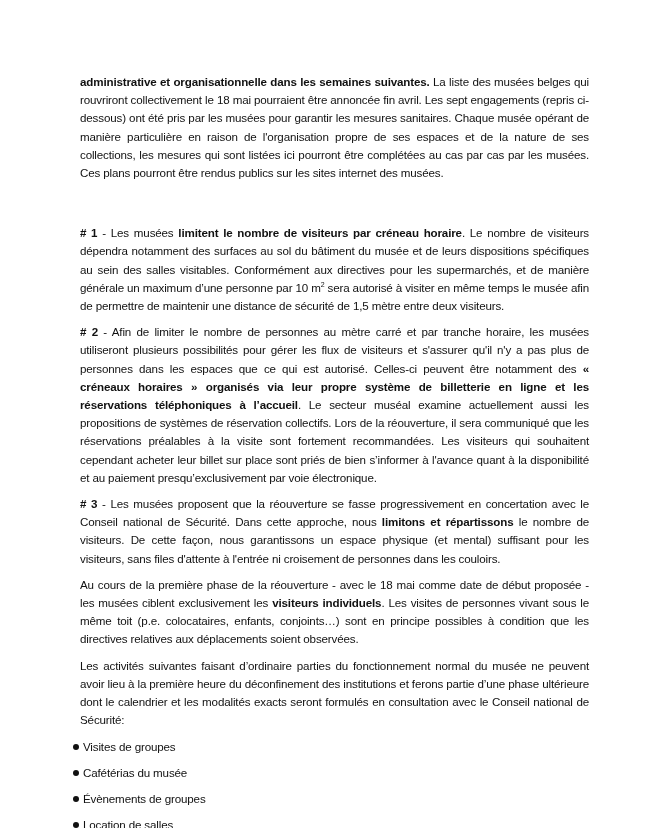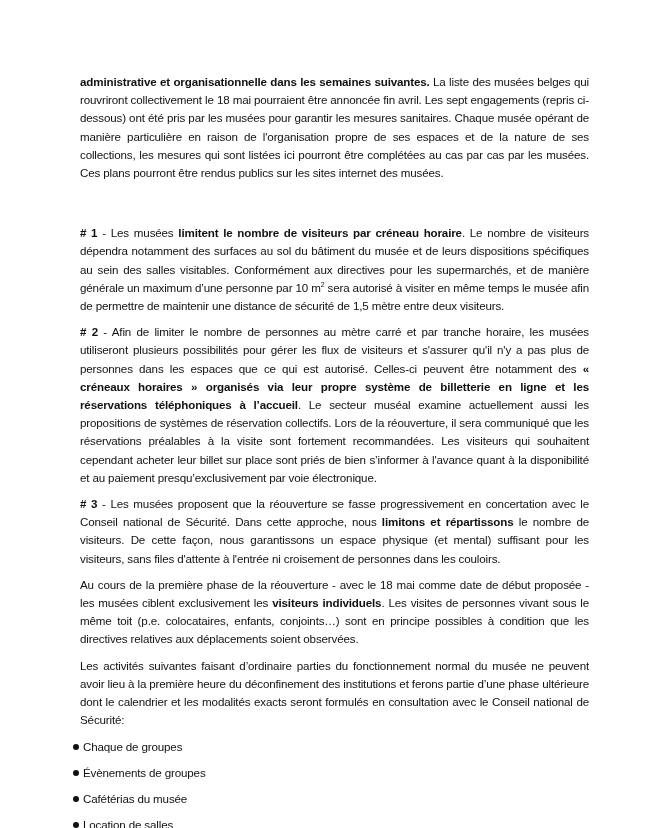--- a/index.html
+++ b/index.html
@@ -32,29 +32,29 @@
 
   <p class="para"><span class="b"># 3</span><span> - Les musées proposent que la réouverture se fasse progressivement en concertation avec le Conseil national de Sécurité. Dans cette approche, nous </span><span class="b">limitons et répartissons</span><span> le nombre de visiteurs. De cette façon, nous garantissons un espace physique (et mental) suffisant pour les visiteurs, sans files d'attente à l'entrée ni croisement de personnes dans les couloirs.</span></p>
 
   <p class="para"><span>Au cours de la première phase de la réouverture - avec le 18 mai comme date de début proposée - les musées ciblent exclusivement les </span><span class="b">visiteurs individuels</span><span>. Les visites de personnes vivant sous le même toit  (p.e. colocataires, enfants, conjoints…) sont en principe possibles à condition que les directives relatives aux déplacements soient observées.</span></p>
 
   <p class="para">Les activités suivantes faisant d’ordinaire parties du fonctionnement normal du musée ne peuvent avoir lieu à la première heure du déconfinement des institutions et ferons partie d’une phase ultérieure dont le calendrier et les modalités exacts seront formulés en consultation avec le Conseil national de Sécurité:</p>
 
   <ul class="list">
     <li>
         <span class="bullet"></span>
-        <span>Chaque de groupes</span>
+        <span>Visites de groupes</span>
+      </li>
+    <li>
+        <span class="bullet"></span>
+        <span>Cafétérias du musée</span>
       </li>
     <li>
         <span class="bullet"></span>
         <span>Évènements de groupes</span>
-      </li>
-    <li>
-        <span class="bullet"></span>
-        <span>Cafétérias du musée</span>
       </li>
     <li>
         <span class="bullet"></span>
         <span>Location de salles</span>
       </li>
   </ul>
 
 </div>
 
 </body></html>

